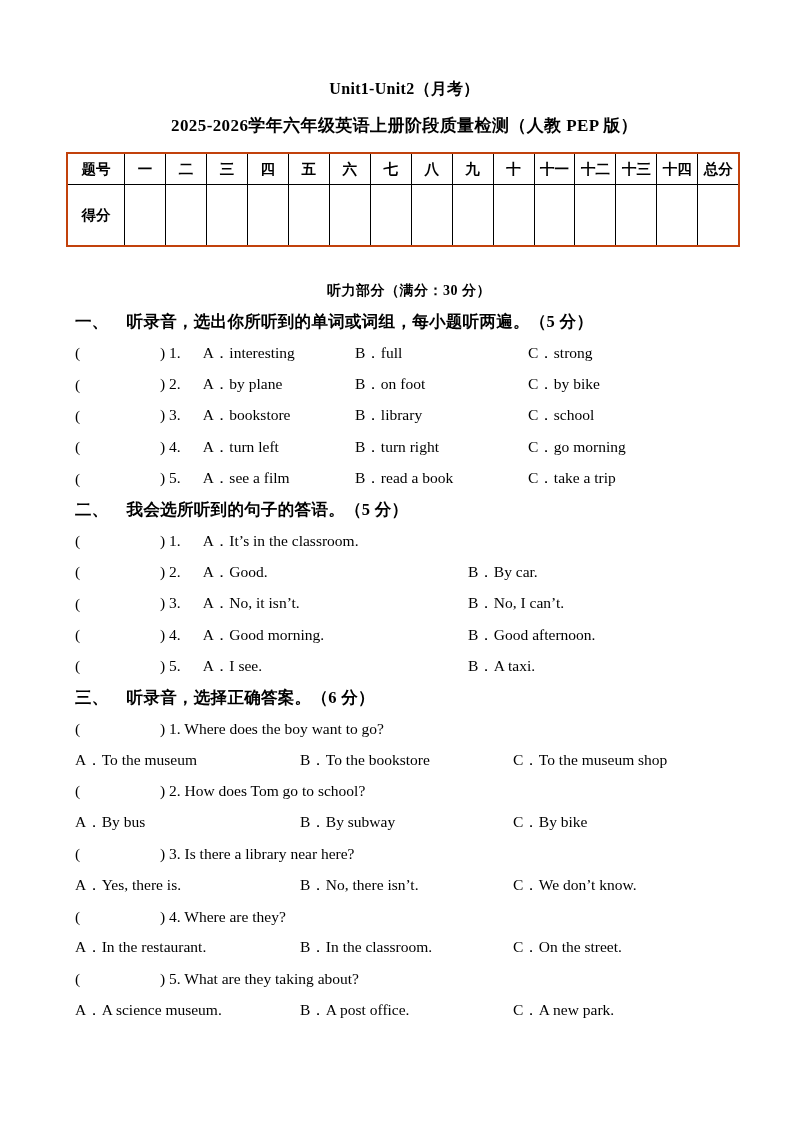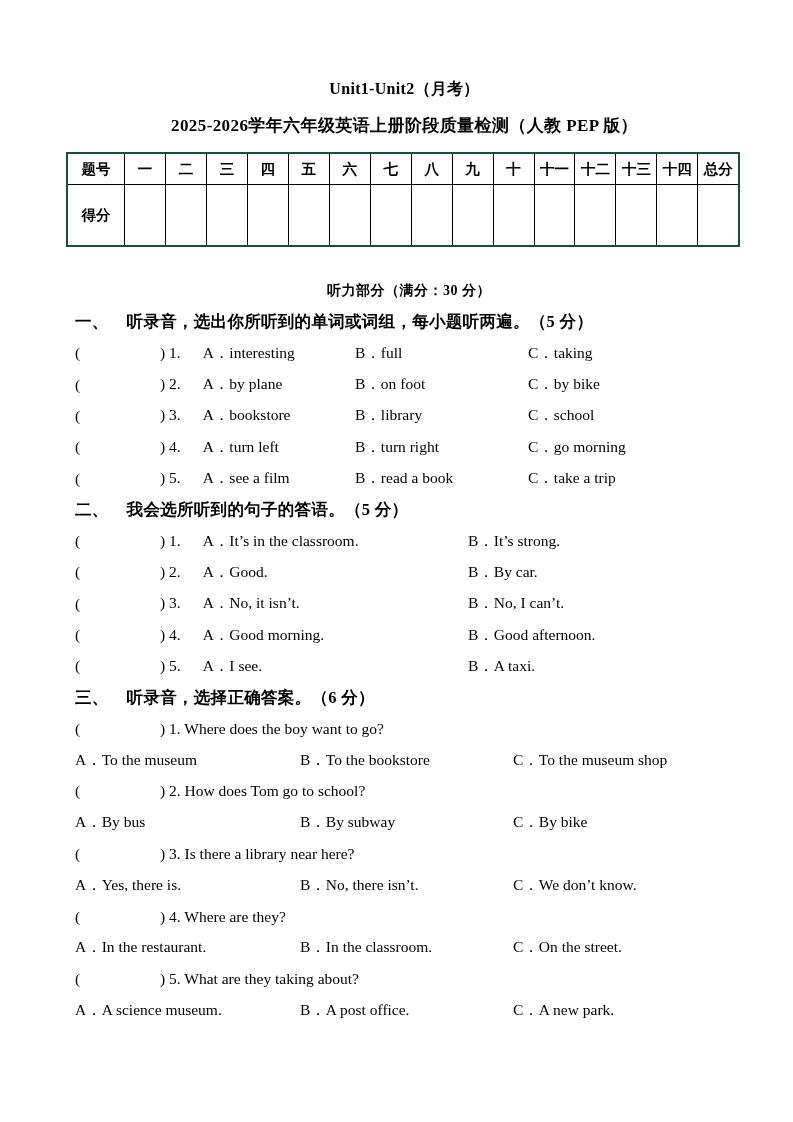--- a/index.html
+++ b/index.html
@@ -14,21 +14,21 @@
     text-align:center;font-weight:bold;font-size:16px;line-height:1.15;
     letter-spacing:.3px;
   }
   .subtitle{
     text-align:center;font-weight:bold;font-size:17px;margin-top:16px;
     letter-spacing:.4px;
   }
   table.score{
     border-collapse:collapse;table-layout:fixed;
     width:674px;margin-top:15px;
-    border:2px solid #14532d;
+    border:2px solid #c2410c;
   }
   table.score th,table.score td{
     border:1.5px solid #000;padding:0;text-align:center;vertical-align:middle;
     font-weight:bold;font-size:14.5px;
   }
   th.corner{width:56px;}
   tr.hdr th{height:30px;}
   tr.scr td{height:60px;}
   .content{margin-left:9px;font-size:15.5px;}
   .part-heading{
@@ -101,21 +101,21 @@
 
     <div class="row sec-header">
       <span class="sec-num">一、</span>
       <span>听录音，选出你所听到的单词或词组，每小题听两遍。（5 分）</span>
     </div>
 
     <div class="grid g1">
       <span>(</span>
       <span><span>) 1.</span><span class="opt-first">A．interesting</span></span>
       <span>B．full</span>
-      <span>C．taking</span>
+      <span>C．strong</span>
     </div>
     <div class="grid g1">
       <span>(</span>
       <span><span>) 2.</span><span class="opt-first">A．by plane</span></span>
       <span>B．on foot</span>
       <span>C．by bike</span>
     </div>
     <div class="grid g1">
       <span>(</span>
       <span><span>) 3.</span><span class="opt-first">A．bookstore</span></span>
@@ -136,21 +136,20 @@
     </div>
 
     <div class="row sec-header">
       <span class="sec-num">二、</span>
       <span>我会选所听到的句子的答语。（5 分）</span>
     </div>
 
     <div class="grid g2">
       <span>(</span>
       <span><span>) 1.</span><span class="opt-first">A．It’s in the classroom.</span></span>
-      <span>B．It’s strong.</span>
     </div>
     <div class="grid g2">
       <span>(</span>
       <span><span>) 2.</span><span class="opt-first">A．Good.</span></span>
       <span>B．By car.</span>
     </div>
     <div class="grid g2">
       <span>(</span>
       <span><span>) 3.</span><span class="opt-first">A．No, it isn’t.</span></span>
       <span>B．No, I can’t.</span>

